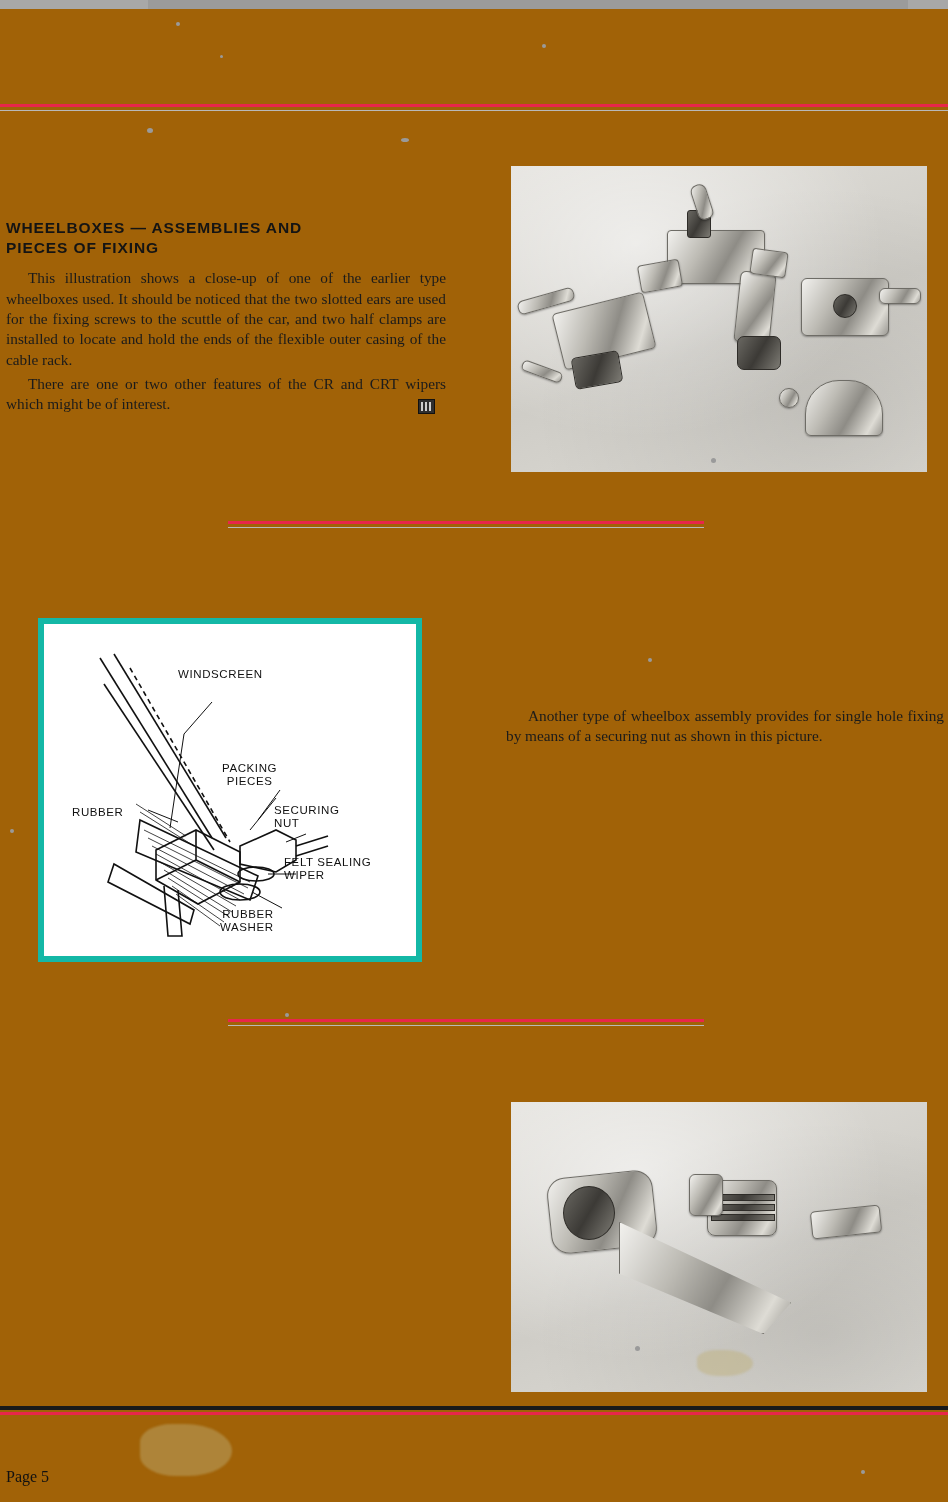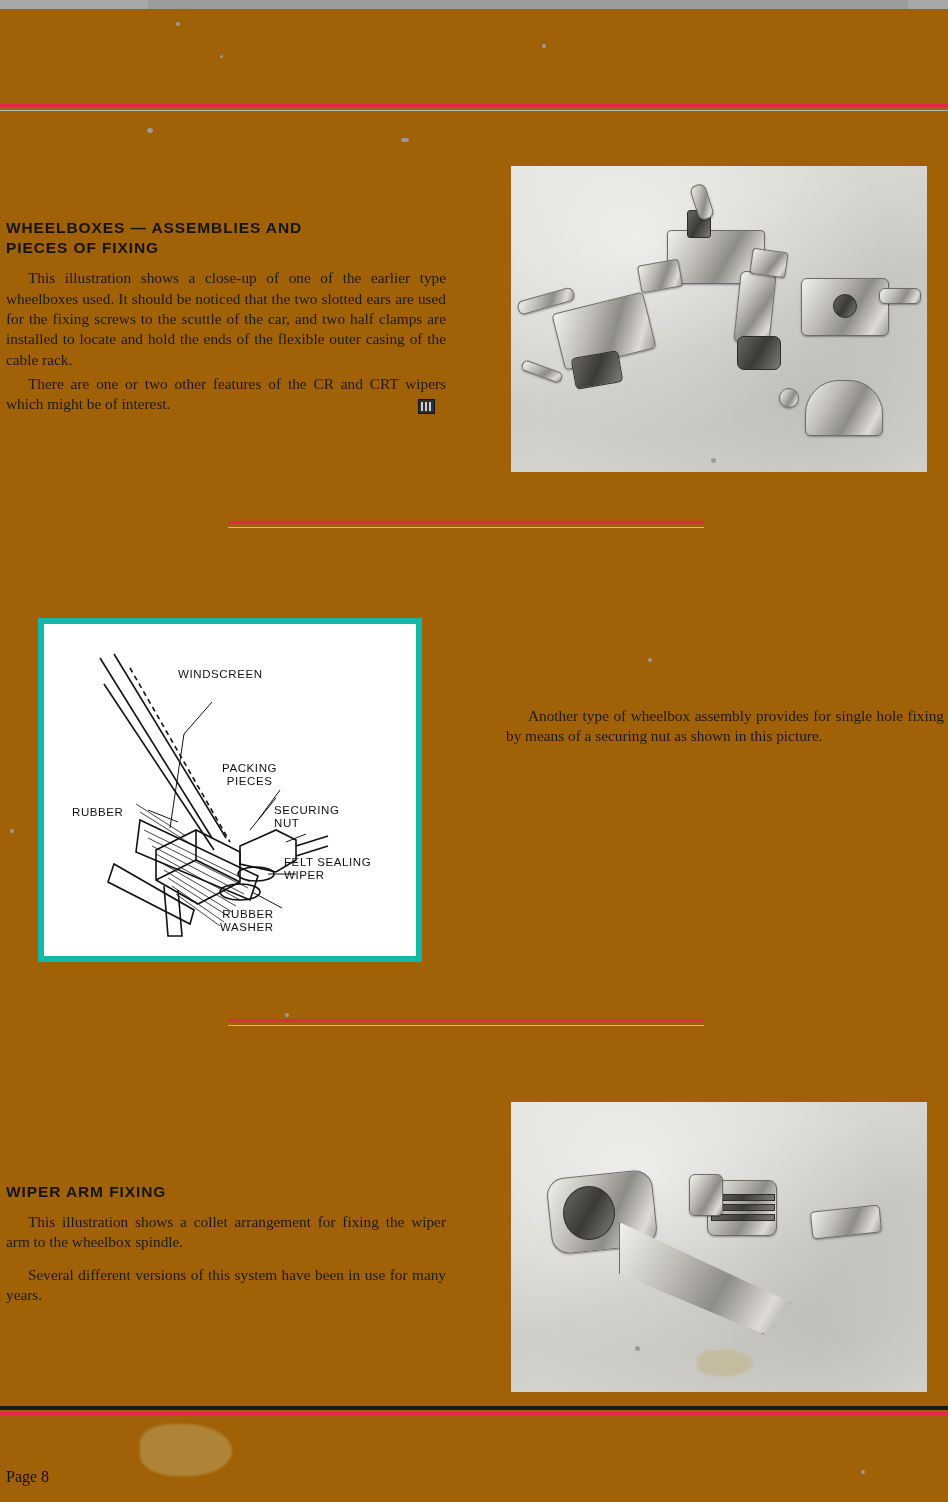--- a/index.html
+++ b/index.html
@@ -278,27 +278,20 @@
 WASHER</div>
   </div>
 
   <div class="col-right" style="top:706px;">
     <p class="body">Another type of wheelbox assembly provides for single hole fixing by means of a securing nut as shown in this picture.</p>
   </div>
 
   <div class="rule-red-mid" style="left:228px;top:1019px;width:476px;"></div>
   <div class="rule-grey-thin" style="left:228px;top:1025px;width:476px;"></div>
 
-  <div class="col-left" style="top:1182px;">
-    <h2 class="head">
-      <span>WIPER ARM FIXING</span>
-    </h2>
-    <p class="body">This illustration shows a collet arrangement for fixing the wiper arm to the wheelbox spindle.</p>
-    <p class="body" style="margin-top:12px;">Several different versions of this system have been in use for many years.</p>
-  </div>
 
   <div class="photo" style="left:511px;top:1102px;width:416px;height:290px;">
     <div class="grain"></div>
 
     <div class="metal" style="left:38px;top:72px;width:104px;height:74px;border-radius:18px;transform:rotate(-6deg);"></div>
     <div class="dark" style="left:52px;top:84px;width:50px;height:52px;border-radius:50%;"></div>
     <div class="metal" style="left:108px;top:120px;width:170px;height:110px;clip-path:polygon(0% 0%,100% 72%,84% 100%,0% 46%);"></div>
 
     <div class="metal" style="left:196px;top:78px;width:68px;height:54px;border-radius:8px;"></div>
     <div class="dark" style="left:200px;top:92px;width:62px;height:5px;"></div>
@@ -309,14 +302,14 @@
     <div class="metal" style="left:300px;top:106px;width:68px;height:26px;border-radius:5px;transform:rotate(-6deg);"></div>
 
     <div class="smudge" style="left:186px;top:248px;width:56px;height:26px;"></div>
     <div class="speck" style="left:124px;top:244px;width:5px;height:5px;"></div>
   </div>
 
   <div class="rule-black-bottom" style="top:1406px;"></div>
   <div class="rule-red-full" style="top:1412px;"></div>
   <div class="smudge" style="left:140px;top:1424px;width:92px;height:52px;"></div>
 
-  <div class="page-no">Page 8</div>
+  <div class="page-no">Page 5</div>
 </div>
 
 </body></html>

